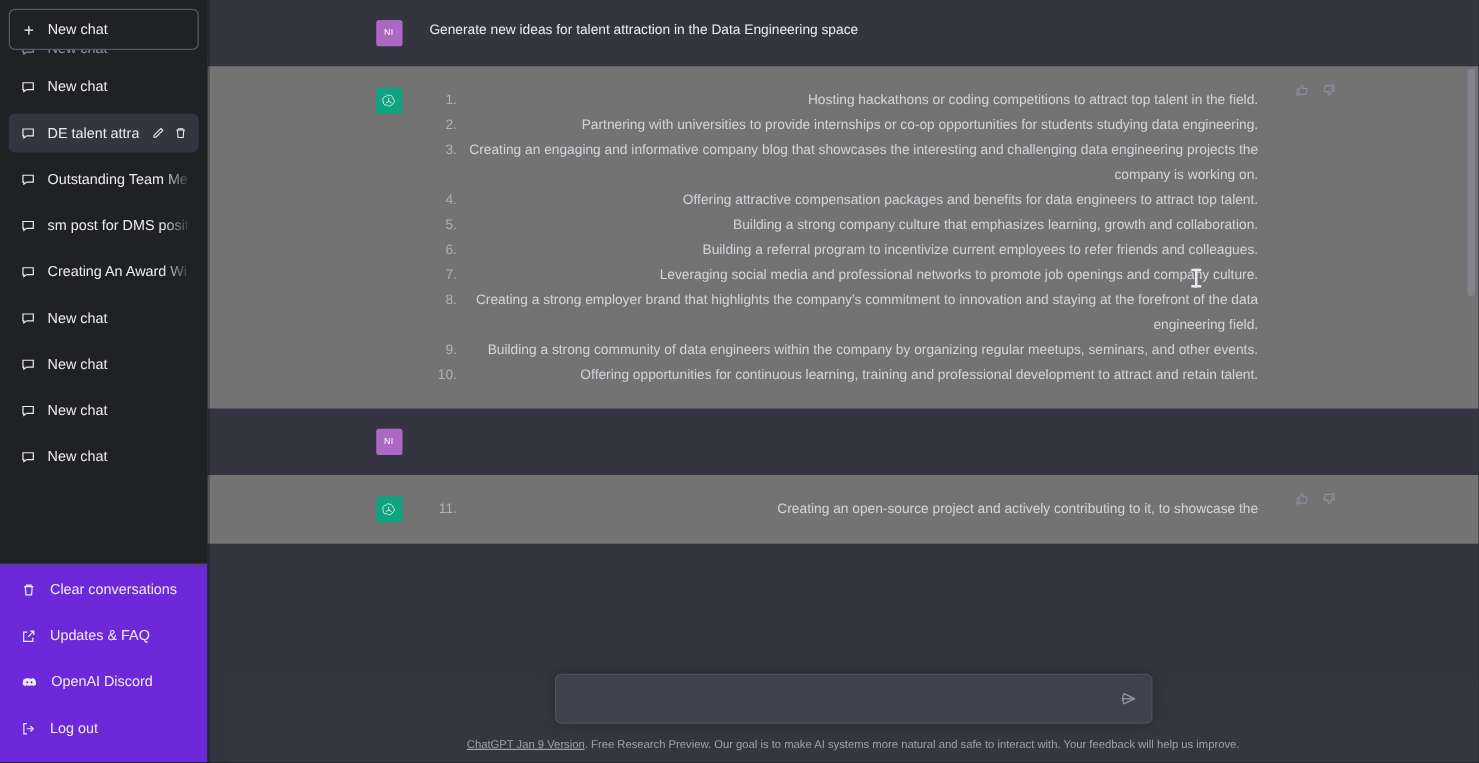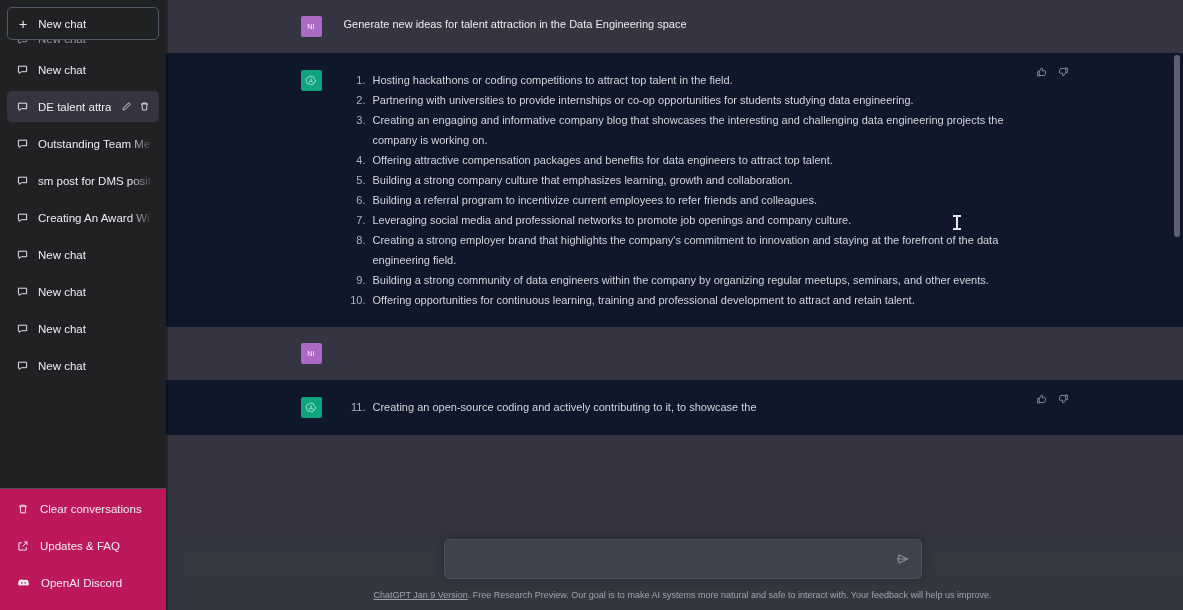--- a/index.html
+++ b/index.html
@@ -78,21 +78,21 @@
     text-overflow: clip;
     mask-image: linear-gradient(to right, #000 82%, rgba(0,0,0,0.15) 100%);
     -webkit-mask-image: linear-gradient(to right, #000 82%, rgba(0,0,0,0.15) 100%);
   }
   .chat-item.active .label { mask-image: none; -webkit-mask-image: none; }
   .chat-item .actions { display: flex; gap: 7px; flex: 0 0 auto; }
 
   .sidebar-bottom {
     border-top: 1px solid #4d4d4f;
     padding: 4px 7px 6px 7px;
-    background: #be185d;
+    background: #6d28d9;
   }
   .menu-item {
     display: flex;
     align-items: center;
     gap: 11px;
     height: 31px;
     padding: 0 10px;
     border-radius: 5px;
     color: #ececf1;
     font-size: 11.5px;
@@ -107,21 +107,21 @@
     flex: 1 1 auto;
     height: 610px;
     position: relative;
     background: #343541;
     overflow: hidden;
   }
   .thread { position: absolute; inset: 0; overflow: hidden; }
 
   .msg { display: flex; width: 100%; }
   .msg.user { background: #343541; }
-  .msg.assistant { background: #0f172a; }
+  .msg.assistant { background: #737373; text-align: right; }
   .msg-inner {
     display: flex;
     gap: 22px;
     width: 100%;
     max-width: 748px;
     margin: 0 auto;
     padding: 17px 0 17px 0;
     position: relative;
   }
   .msg.user .msg-inner { padding-top: 16px; padding-bottom: 16px; }
@@ -401,20 +401,28 @@
 
       <div class="menu-item">
         <span class="icon">
           <svg width="13" height="13" viewBox="0 0 16 16" fill="#ececf1">
             <path d="M5.2 4.4c-1.6.3-2.6 1-2.9 1.3C1.6 7 1.3 9 1.5 10.9c.9.7 1.8 1.1 2.7 1.3l.6-.9c-.4-.1-.8-.3-1.1-.5 1.3.6 2.7.9 4.3.9s3-.3 4.3-.9c-.3.2-.7.4-1.1.5l.6.9c.9-.2 1.8-.6 2.7-1.3.2-2.2-.3-4.2-1.1-5.4-.4-.3-1.4-.9-2.9-1.2l-.3.6c-.8-.1-1.5-.1-2.3 0l-.3-.6zM5.9 9.5c-.5 0-1-.5-1-1.1s.4-1.1 1-1.1 1 .5 1 1.1-.4 1.1-1 1.1zm4.2 0c-.5 0-1-.5-1-1.1s.4-1.1 1-1.1 1 .5 1 1.1-.4 1.1-1 1.1z"></path>
           </svg>
         </span>
         <span>OpenAI Discord</span>
       </div>
 
+      <div class="menu-item">
+        <span class="icon">
+          <svg width="12" height="12" viewBox="0 0 16 16" fill="none" stroke="#ececf1" stroke-width="1.3">
+            <path d="M6.2 2.6H2.8v10.8h3.4M9.8 5l3 3-3 3M12.4 8H5.9"></path>
+          </svg>
+        </span>
+        <span>Log out</span>
+      </div>
 
     </div>
   </nav>
 
   <div class="gutter"></div>
 
   <main class="main">
 
     <div class="thread">
 
@@ -483,21 +491,21 @@
                   <path d="M4.4 13.4V7.1l3.1-4.5c.7 0 1.2.6 1.2 1.3l-.5 2.4h3.5c.8 0 1.4.7 1.2 1.5l-1 4c-.1.5-.6.9-1.2.9H4.4zM4.4 7.1H2.2v6.3h2.2"></path>
                 </svg>
               </span>
               <span class="icon">
                 <svg width="12" height="12" viewBox="0 0 16 16" fill="none" stroke="#8e8ea0" stroke-width="1.2">
                   <path d="M11.6 2.6v6.3l-3.1 4.5c-.7 0-1.2-.6-1.2-1.3l.5-2.4H4.3c-.8 0-1.4-.7-1.2-1.5l1-4c.1-.5.6-.9 1.2-.9h6.3zM11.6 8.9h2.2V2.6h-2.2"></path>
                 </svg>
               </span>
             </div>
             <ol style="counter-reset: li 10">
-              <li>Creating an open-source coding and actively contributing to it, to showcase the</li>
+              <li>Creating an open-source project and actively contributing to it, to showcase the</li>
             </ol>
           </div>
         </div>
       </div>
 
     </div>
 
     <div class="scrollbar-track">
       <div class="scrollbar-thumb"></div>
     </div>

